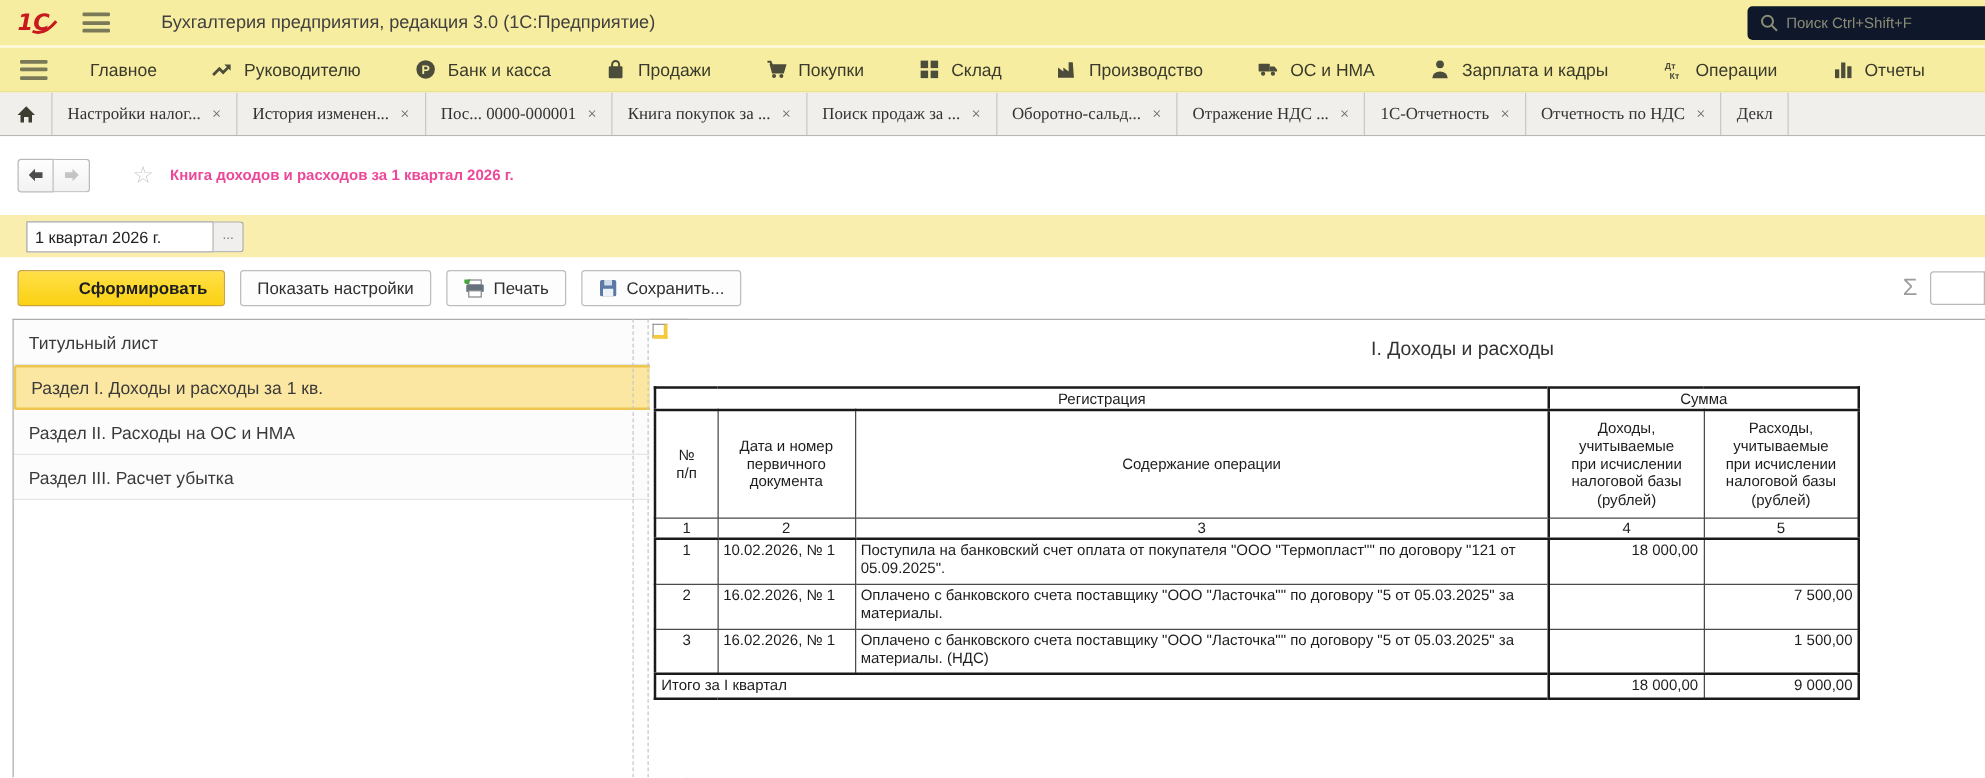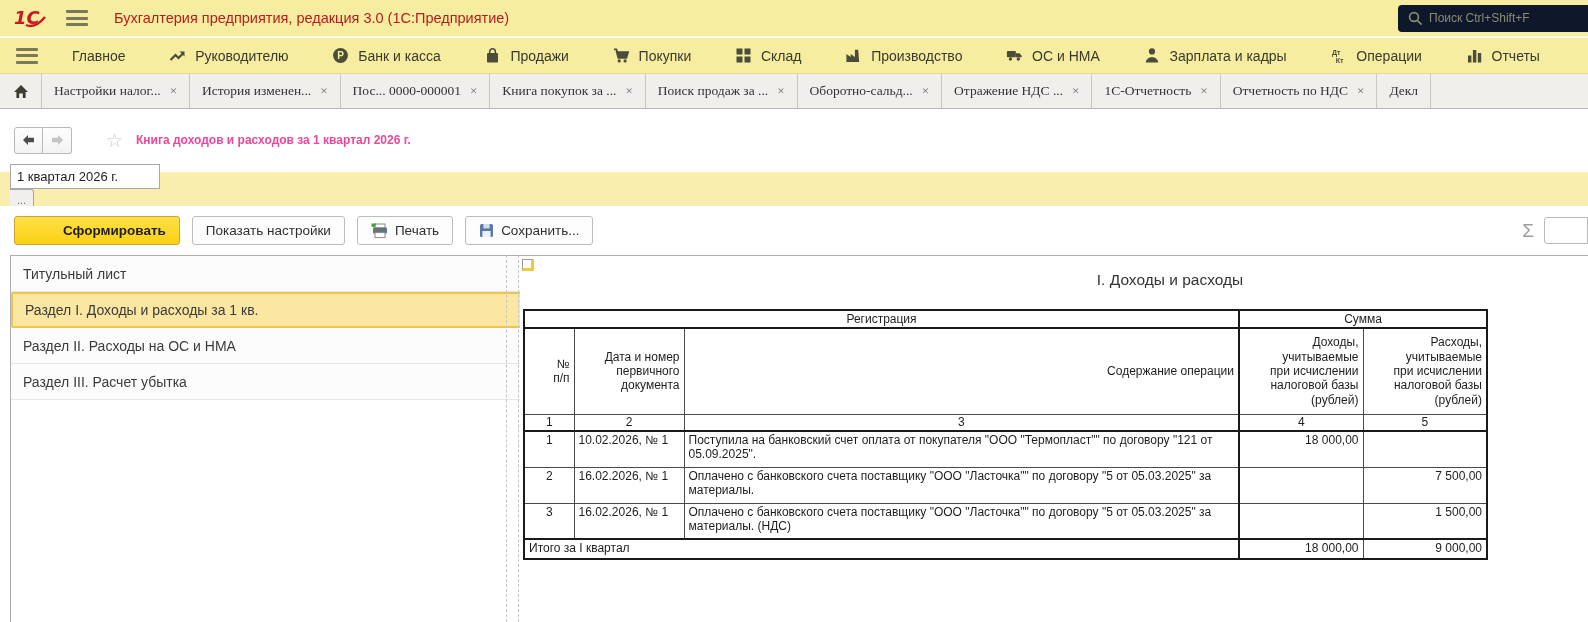--- a/index.html
+++ b/index.html
@@ -11,21 +11,21 @@
   }
   
   .titlebar {
     position:absolute; left:0; top:0; width:1588px; height:37px;
     background:#f7eda0; display:flex; align-items:center;
     border-bottom:1px solid #fdf7cf;
   }
   .logo-1c { margin-left:14px; width:34px; height:24px; flex:0 0 auto; }
   .hamburger { margin-left:18px; width:22px; height:16px; display:flex; flex-direction:column; justify-content:space-between; cursor:pointer; }
   .hamburger i { display:block; height:3px; background:#7a7a58; border-radius:1px; }
-  .win-title { margin-left:26px; font-size:14.5px; color:#b91c1c; }
+  .win-title { margin-left:41px; font-size:14.5px; color:#404040; }
   .search-box {
     margin-left:auto; height:27px; min-width:190px; background:#0f172a;
     border-radius:4px 0 0 4px; display:flex; align-items:center; padding:0 10px;
     color:#8b8b76; font-size:12px;
   }
   .search-box svg { margin-right:6px; }
   
   .menubar {
     position:absolute; left:0; top:38px; width:1588px; height:36px;
     background:#f7eda0; display:flex; align-items:center;
@@ -54,21 +54,21 @@
   .nav-btn {
     width:29px; height:27px; border:1px solid #b9b9b9; background:linear-gradient(#fefefe,#f2f2f2);
     display:flex; align-items:center; justify-content:center; cursor:pointer;
   }
   .nav-btn.back { border-radius:3px 0 0 3px; }
   .nav-btn.fwd  { border-radius:0 3px 3px 0; border-left:none; }
   .fav-star { margin-left:34px; font-size:19px; color:#c9c9c9; cursor:pointer; line-height:1; }
   .page-title { margin-left:13px; font-size:12px; font-weight:600; color:#ec4899; }
   
   .period-strip { position:absolute; left:0; top:172px; width:1588px; height:34px; background:#f9eeae; display:flex; align-items:center; }
-  .period-field { display:flex; margin-left:10px;flex-direction:column; }
+  .period-field { display:flex; margin-left:21px; }
   .period-input { width:150px; height:25px; border:1px solid #a8a8a8; background:#fff; font-size:13px; padding:0 6px; font-family:"Liberation Sans",sans-serif; color:#222; }
   .period-dots { width:24px; height:25px; border:1px solid #a8a8a8; border-left:none; background:#f0efed; border-radius:0 3px 3px 0; font-size:11px; color:#777; cursor:pointer; line-height:21px; text-align:center; }
   
   .toolbar { position:absolute; left:0; top:206px; width:1588px; height:49px; background:#fff; display:flex; align-items:center; }
   .btn {
     height:29px; border:1px solid #bdbdbd; border-radius:3px; background:#fdfdfd;
     display:inline-flex; align-items:center; padding:0 13px; font-size:13.5px; color:#2f2f2f;
     cursor:pointer; font-family:"Liberation Sans",sans-serif; gap:7px;
   }
   .btn-generate {
@@ -103,21 +103,21 @@
     position:absolute; left:2px; top:3px; width:12px; height:12px;
     border:1px solid #9a9a9a; border-right:3px solid #f4c93d; border-bottom:3px solid #f4c93d;
     background:#fff;
   }
   .report-title { position:absolute; left:200px; top:15px; width:900px; text-align:center; font-size:15.5px; color:#333; }
   
   table.report { position:absolute; left:3px; top:53px; border-collapse:collapse; table-layout:fixed; font-size:12px; color:#1d1d1d; }
   table.report td { border:1px solid #4a4a4a; padding:1px 4px; vertical-align:top; overflow:hidden; }
   table.report tr.group-row td { text-align:center; height:18px; border-bottom:2px solid #1a1a1a; }
   table.report td.thickL { border-left:2px solid #1a1a1a; }
-  table.report tr.head-row td { text-align:right; vertical-align:middle; height:86px; line-height:1.2; }
+  table.report tr.head-row td { text-align:center; vertical-align:middle; height:86px; line-height:1.2; }
   table.report tr.num-row td { text-align:center; height:17px; border-bottom:2px solid #1a1a1a; padding:0 4px; }
   table.report tr.data-row td { height:36px; }
   table.report tr.data-row td.c-num { text-align:center; }
   table.report td.amount { text-align:right; }
   table.report tr.total-row td { height:20px; border-top:2px solid #1a1a1a; }
   table.report { border:2px solid #1a1a1a; }
   
   .ic { display:inline-flex; }
 </style>
 </head>

